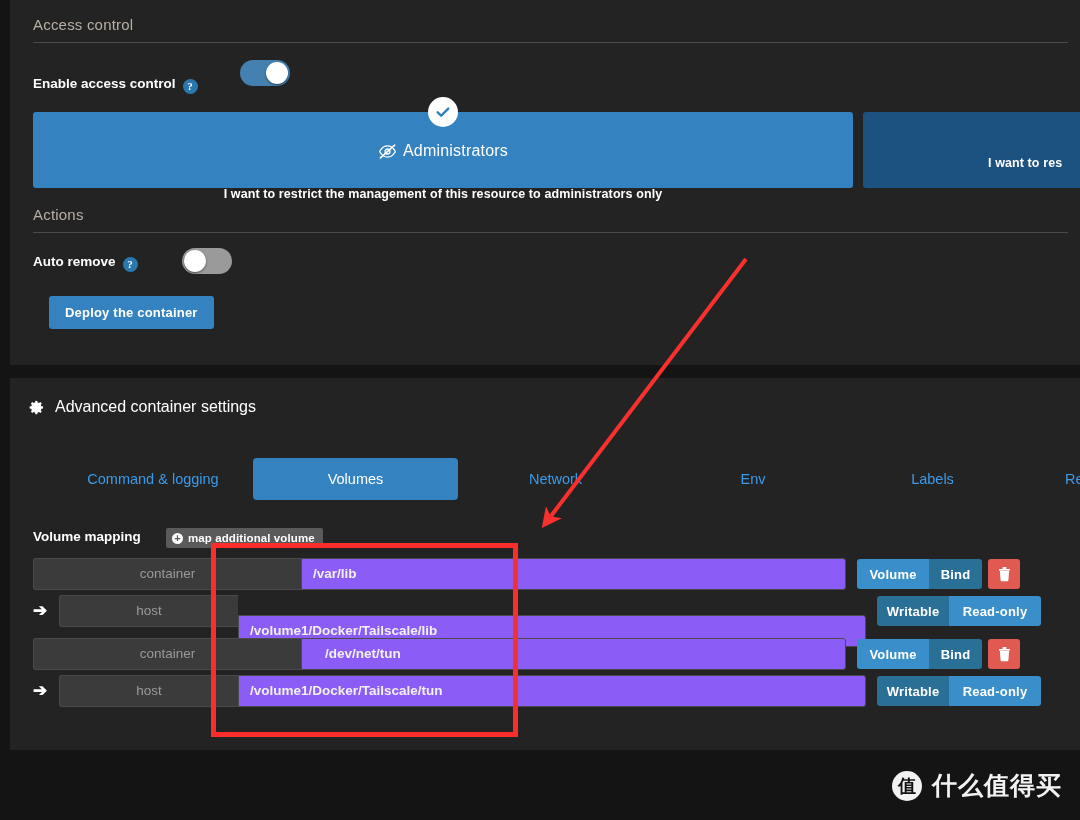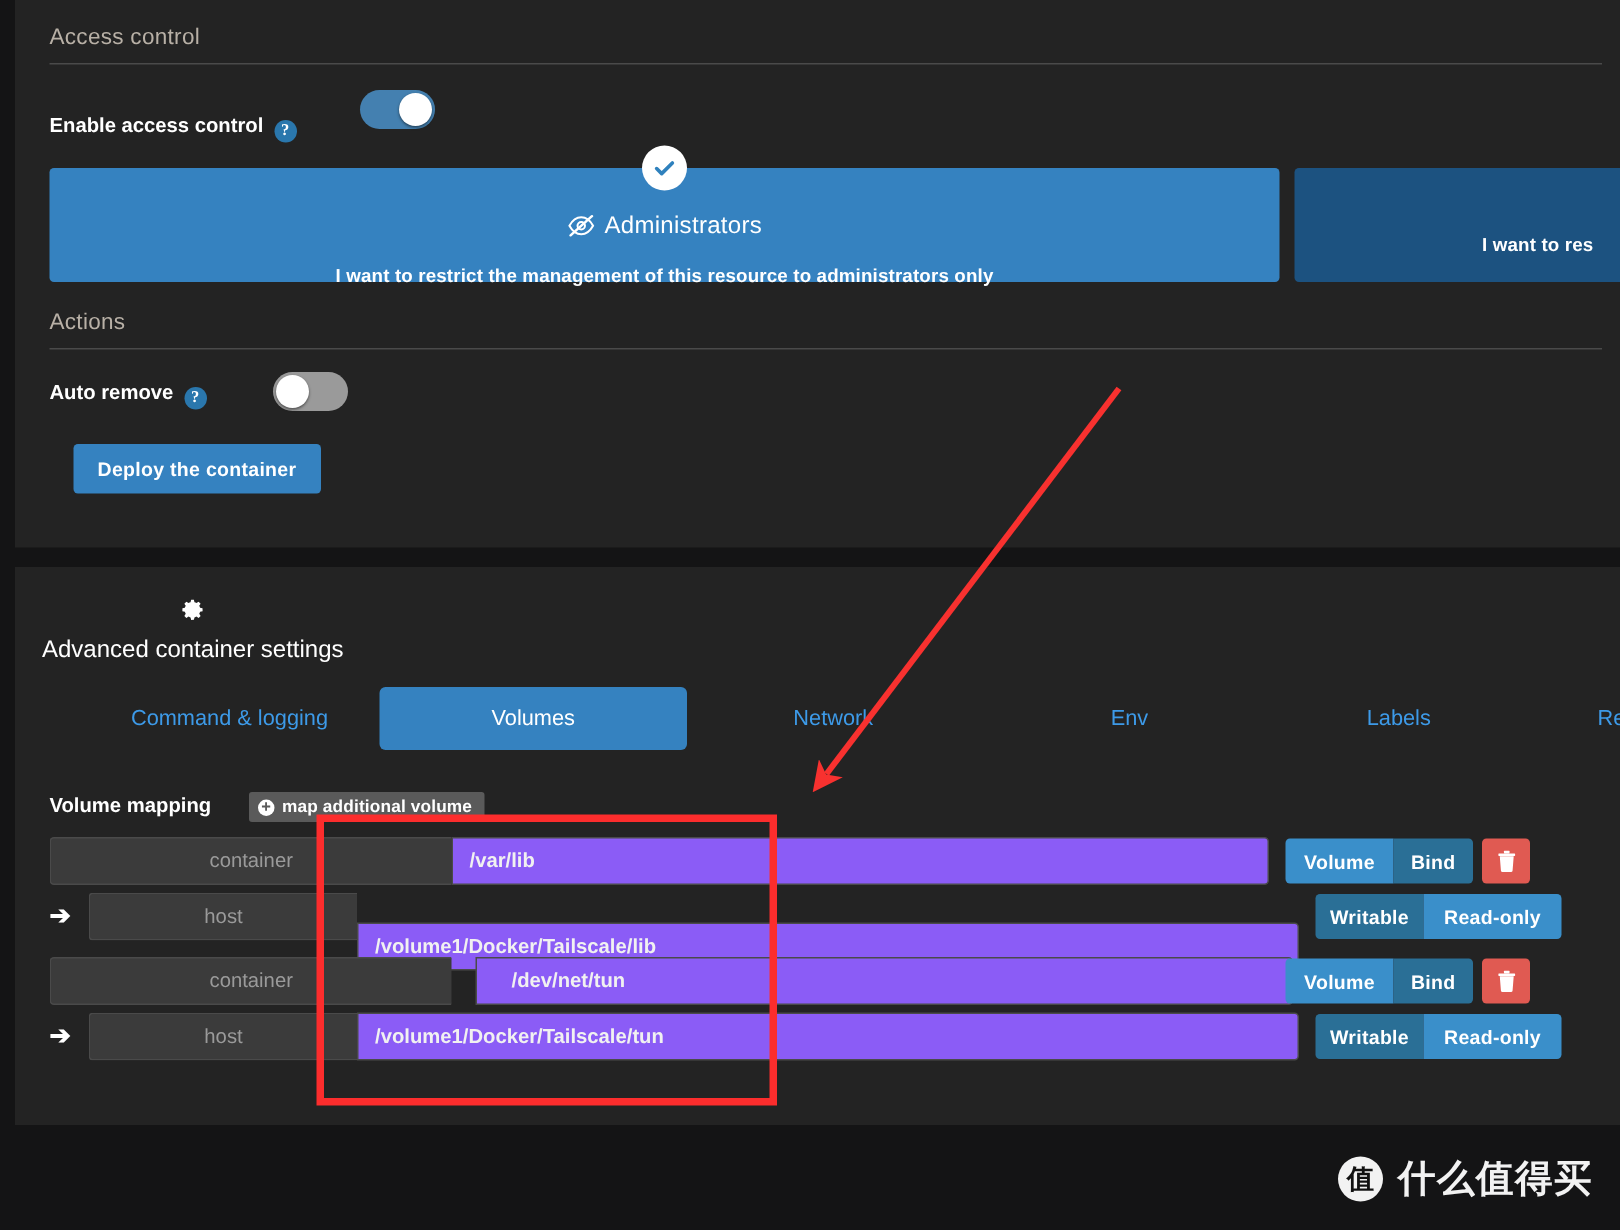--- a/index.html
+++ b/index.html
@@ -85,21 +85,21 @@
   }
   .acc-card.selected { background: #3582c0; }
   .acc-card.unselected { background: #1c5280; }
   .acc-title {
     font-size: 16px; font-weight: normal;
     margin-top: 30px;
     letter-spacing: .2px;
   }
   .acc-sub {
     font-size: 12.5px; font-weight: bold;
-    margin-top: 14px;
+    margin-top: 24px;
     letter-spacing: .1px;
   }
   .check-badge {
     position: absolute;
     top: -15px; left: 50%;
     transform: translateX(-50%);
     width: 30px; height: 30px;
     border-radius: 50%;
     background: #ffffff;
     display: flex; align-items: center; justify-content: center;
@@ -120,21 +120,21 @@
     cursor: pointer;
     letter-spacing: .2px;
   }
 
   
   #adv-header {
     position: absolute;
     top: 398px; left: 28px;
     font-size: 16px;
     color: #ffffff;
-    display: flex; align-items: center; gap: 10px; flex-direction: column;
+    display: flex; align-items: center; gap: 10px;
   }
   .gear { width: 17px; height: 17px; display:inline-block; }
 
   
   #tabs {
     position: absolute;
     top: 458px; left: 10px;
     width: 1070px; height: 42px;
   }
   .tab {
@@ -379,21 +379,21 @@
   <div class="vol-row" style="top:595px;">
     <div class="row-arrow">➔</div>
     <div class="addon" style="left:59px; width:179px;">host</div>
     <div class="txtinput" style="left:238px; width:628px;margin-top:20px;">/volume1/Docker/Tailscale/lib</div>
     <button class="seg off left" style="left:877px; width:72px; top:1px;">Writable</button>
     <button class="seg on right" style="left:949px; width:92px; top:1px;">Read-only</button>
   </div>
 
   <div class="vol-row" style="top:638px;">
     <div class="addon" style="left:33px; width:268px;">container</div>
-    <div class="txtinput" style="left:317px; width:545px;padding-left:23px;">/dev/net/tun</div>
+    <div class="txtinput" style="left:301px; width:545px;padding-left:23px;">/dev/net/tun</div>
     <button class="seg on left" style="left:857px; width:72px; top:1px;">Volume</button>
     <button class="seg off right" style="left:929px; width:53px; top:1px;">Bind</button>
     <button class="btn-trash" style="left:988px; top:1px;">
       <svg width="13" height="15" viewBox="0 0 14 16">
         <path fill="#ffffff" d="M2 4h10l-.8 10.3a1.2 1.2 0 01-1.2 1.1H4a1.2 1.2 0 01-1.2-1.1L2 4z"></path>
         <rect x="1" y="2" width="12" height="1.8" fill="#ffffff" rx=".4"></rect>
         <rect x="5" y="0" width="4" height="2" fill="#ffffff" rx=".4"></rect>
       </svg>
     </button>
   </div>

